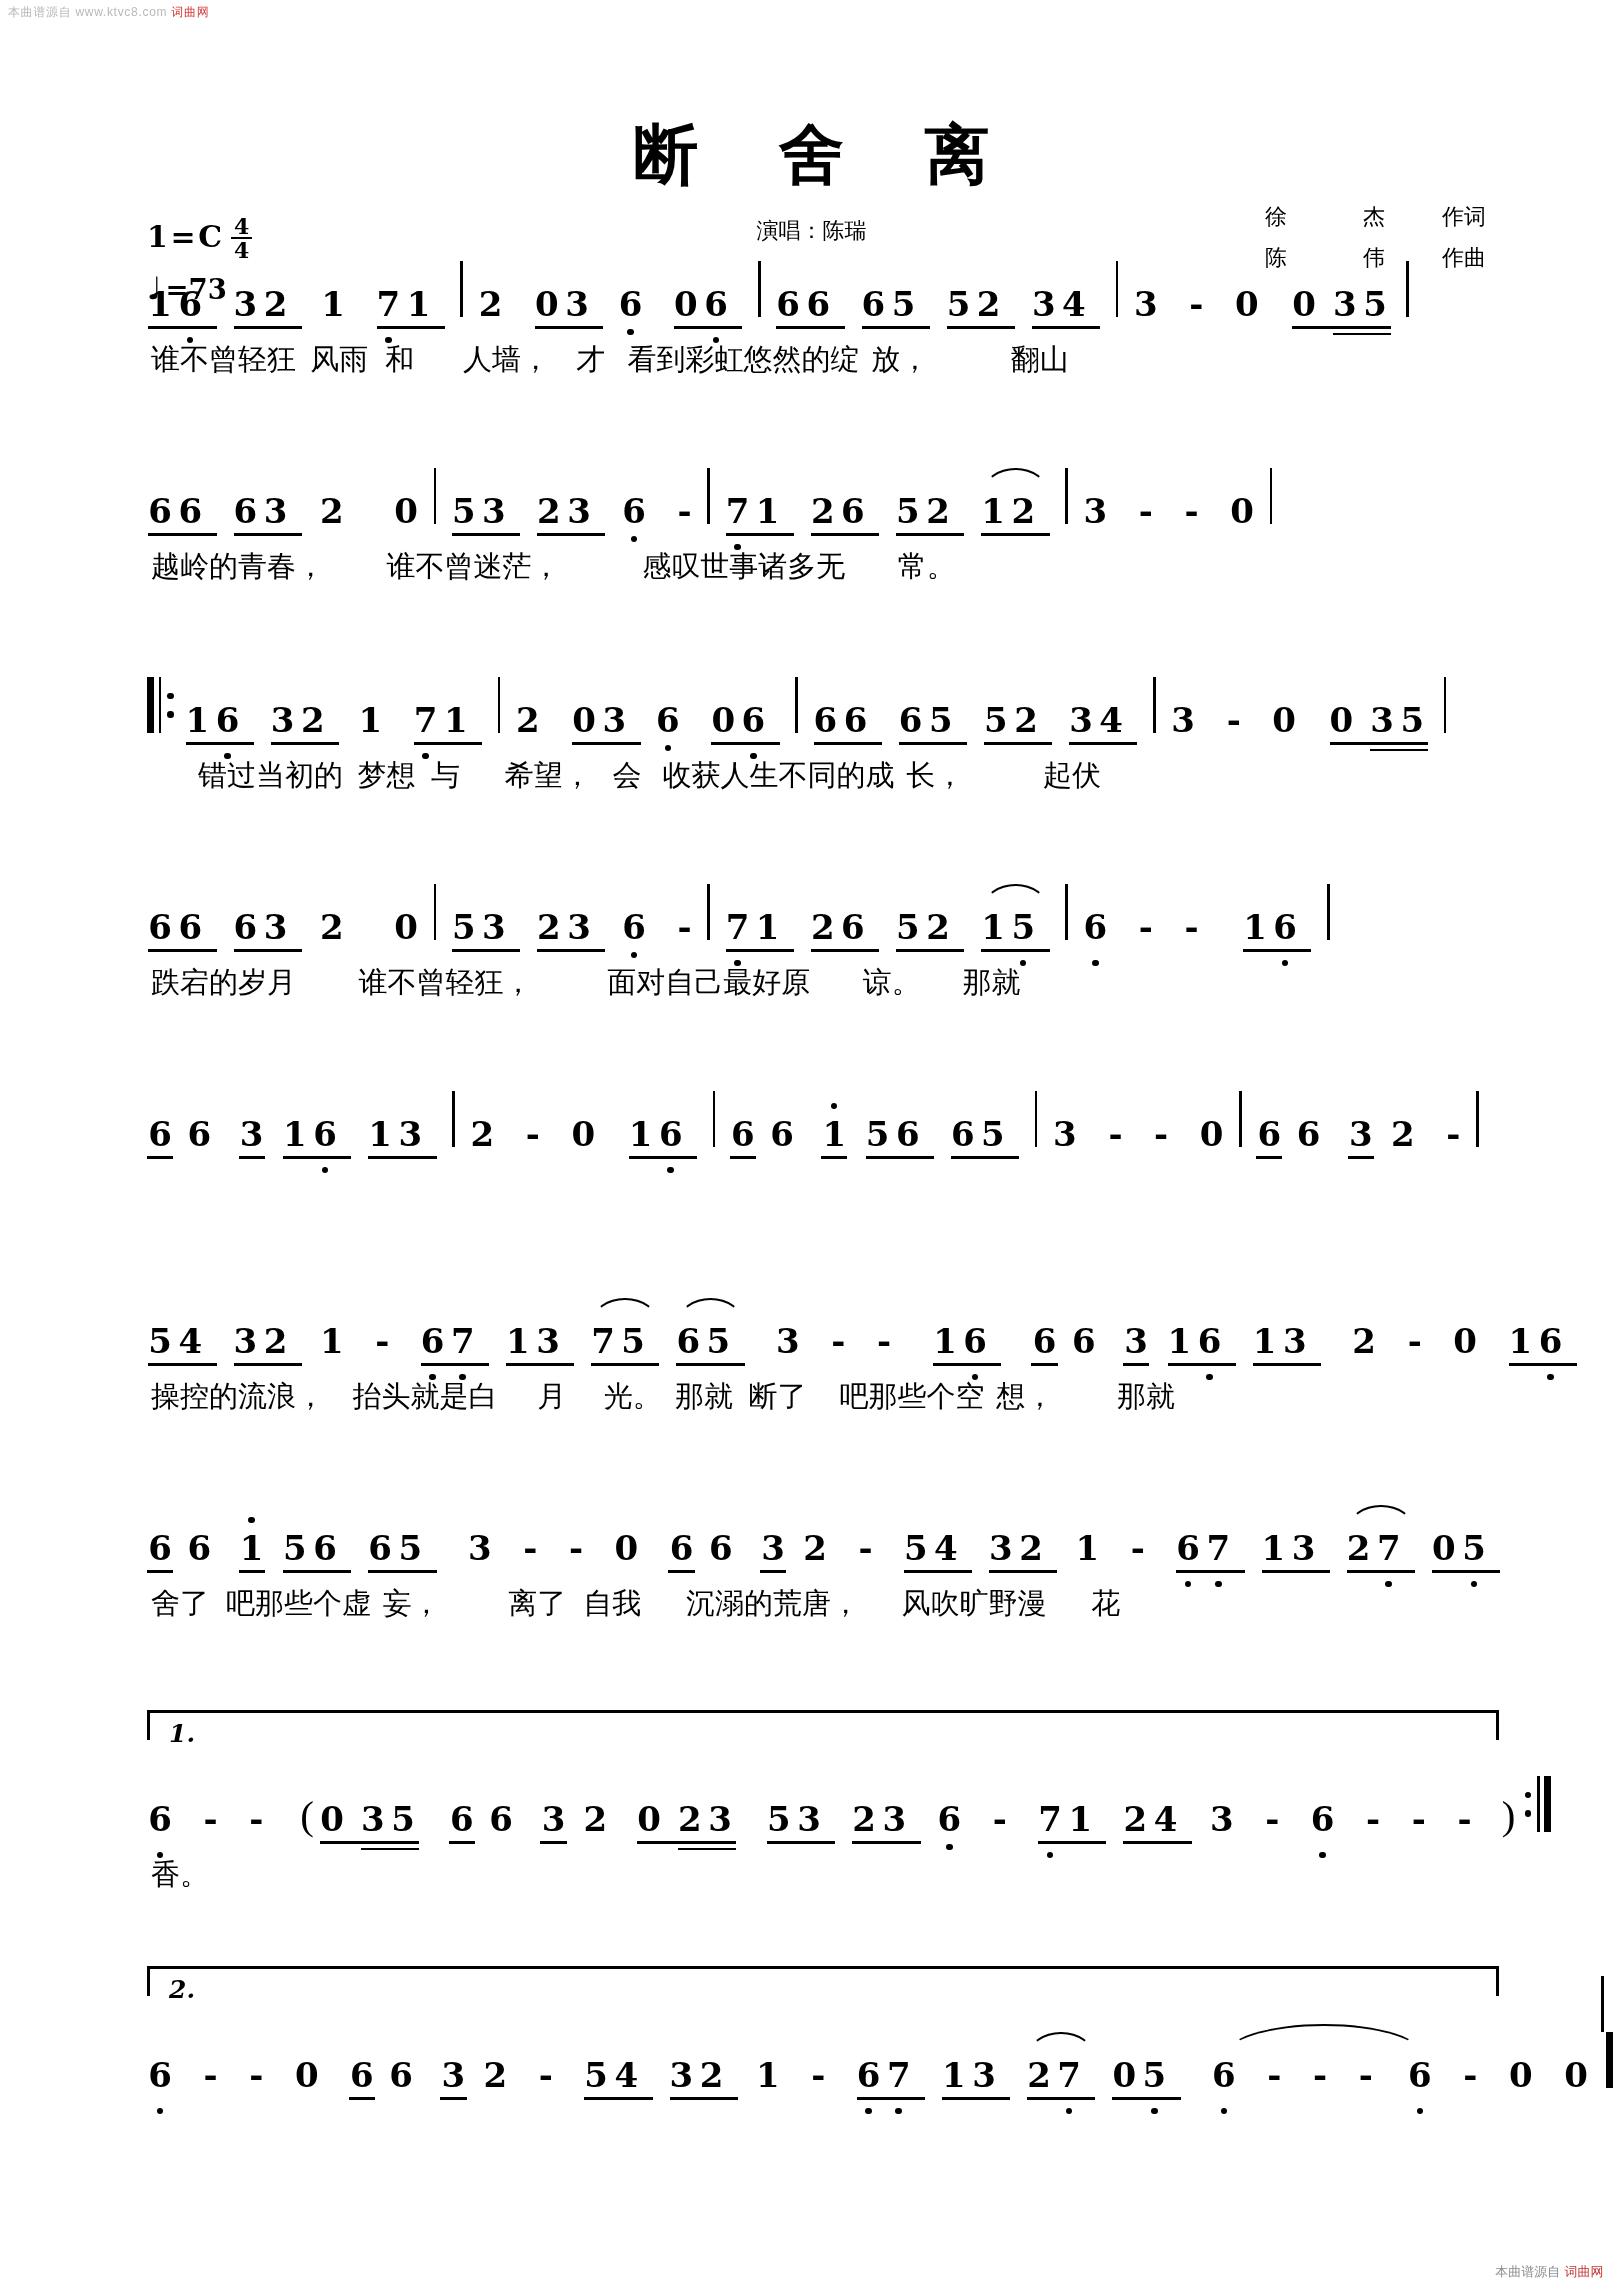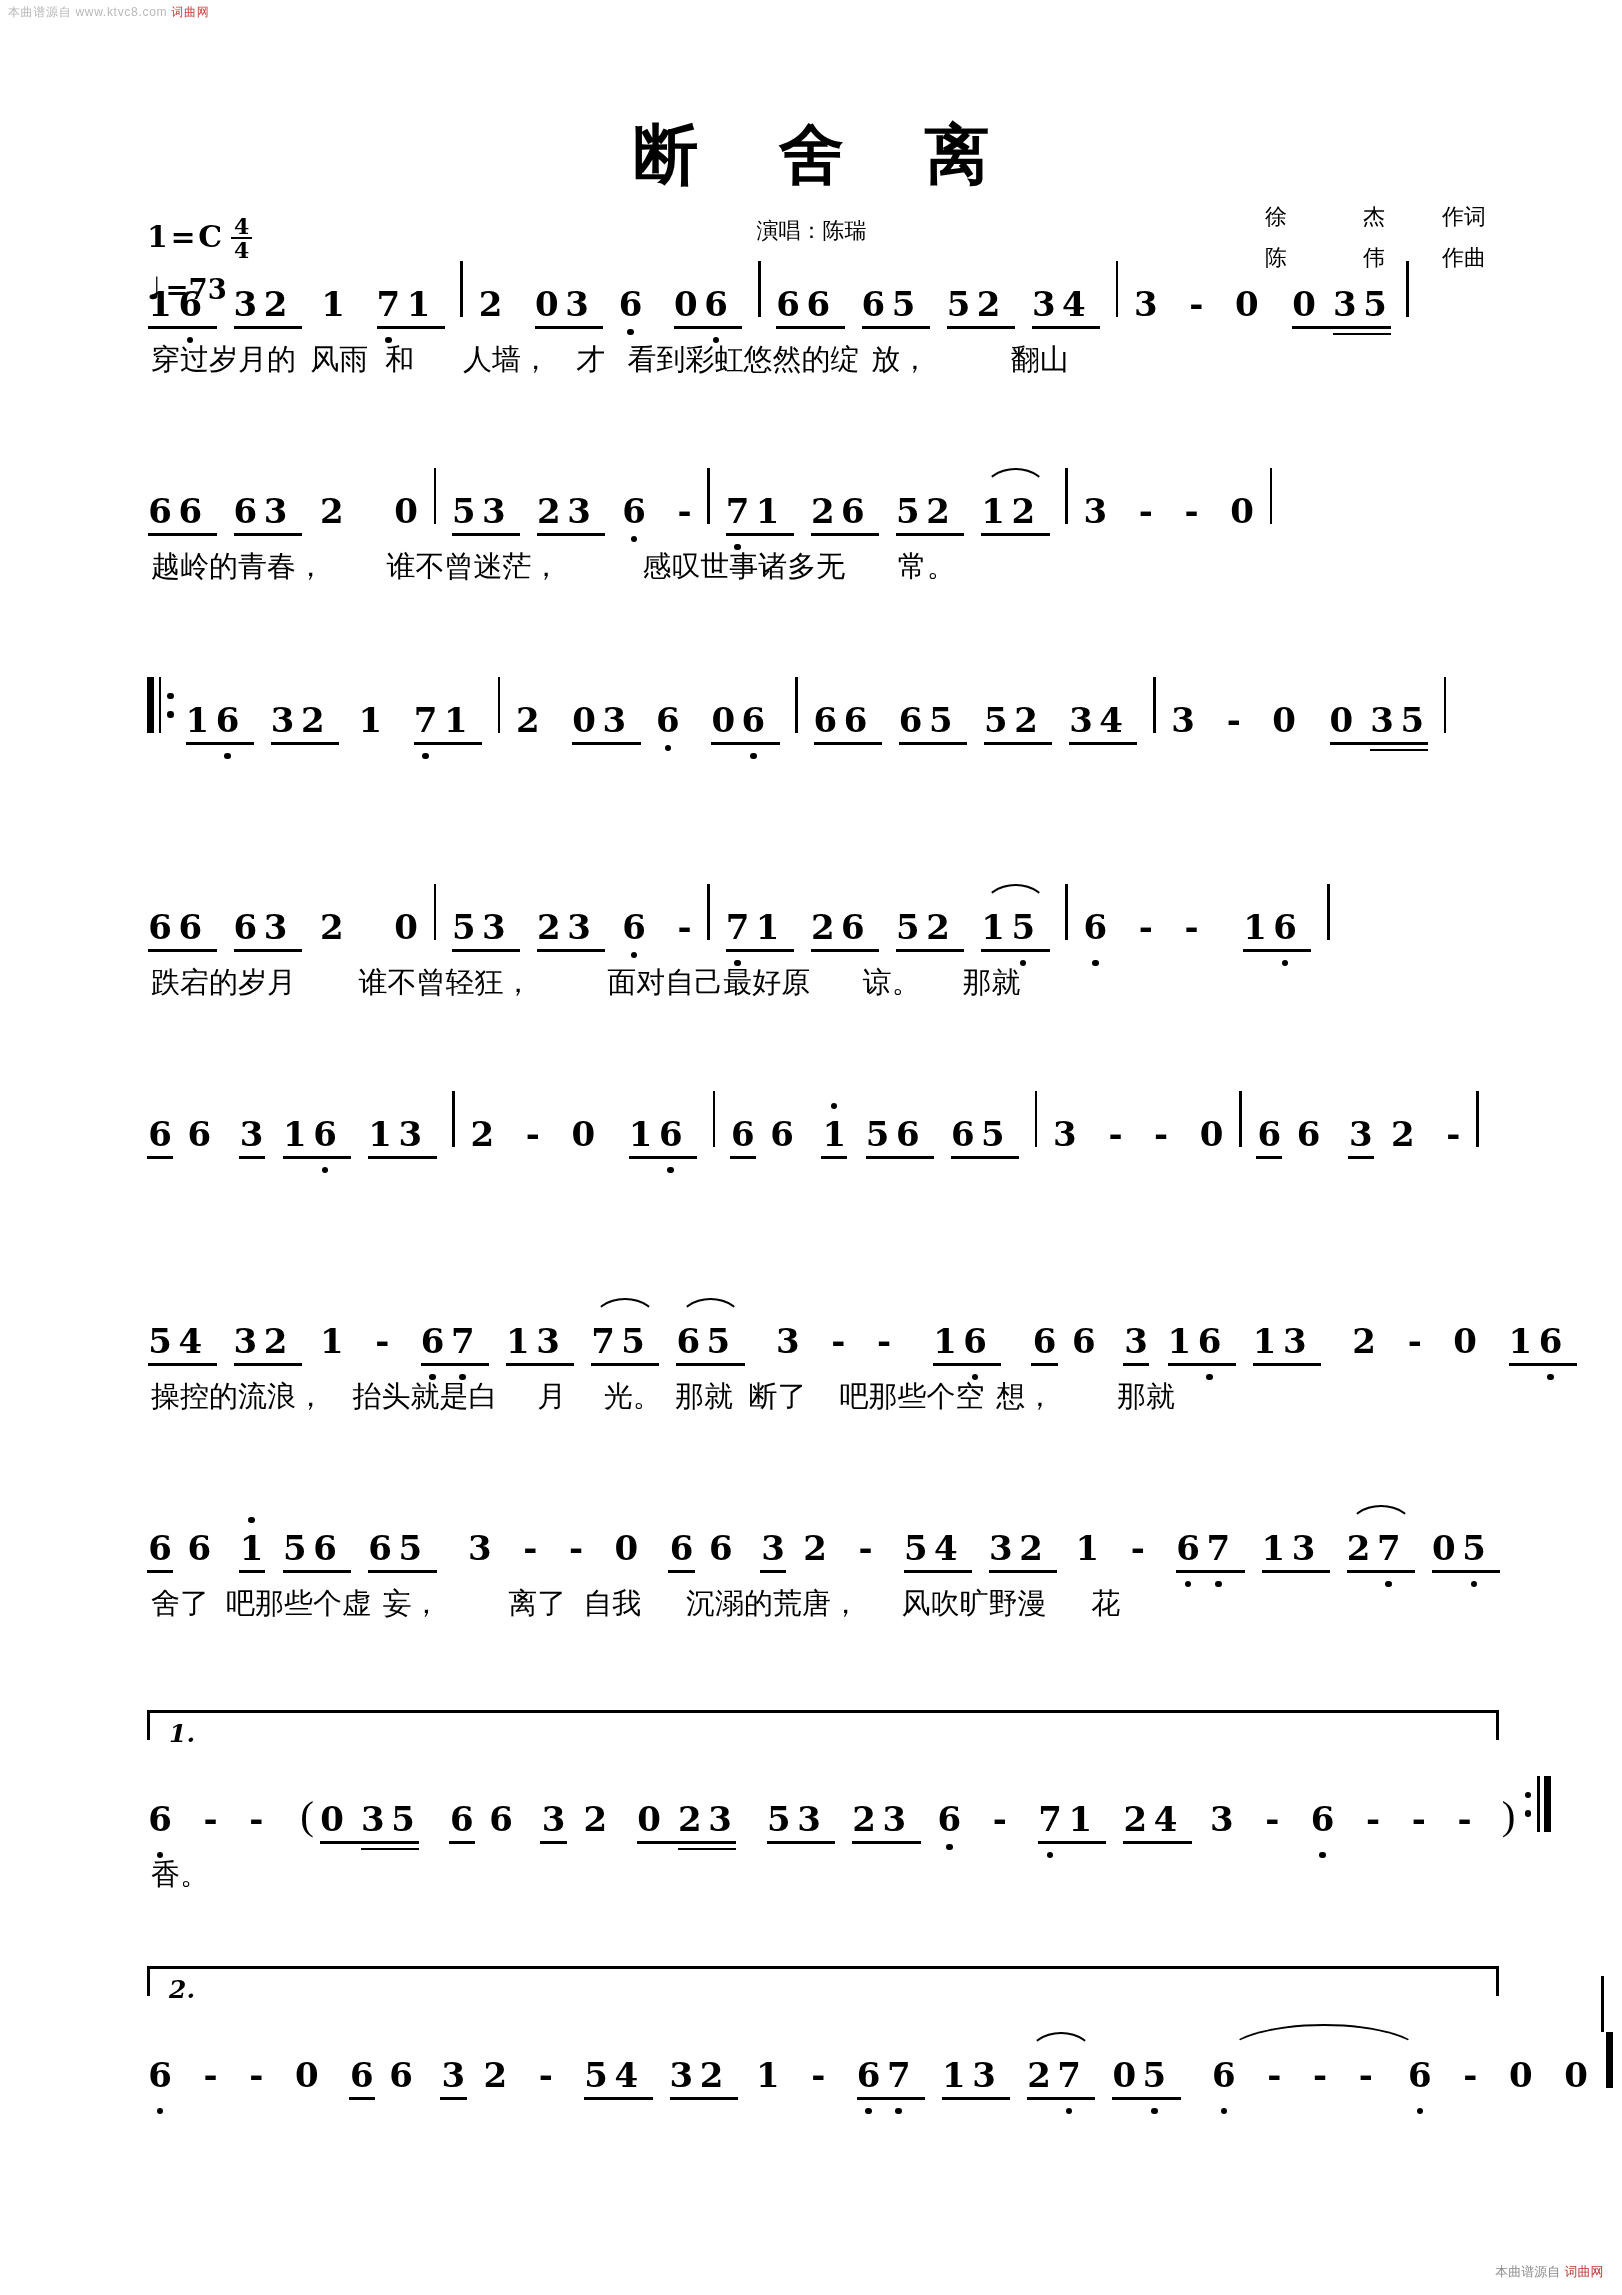--- a/index.html
+++ b/index.html
@@ -214,21 +214,21 @@
         <span class="n sp1">0</span>
         <span class="beamgrp u2">
           <span class="n sp0">3</span>
           <span class="n sp0">5</span>
         </span>
       </span>
       <span class="bar"></span>
     </div>
   </div>
   <div class="row-lyrics">
-    <span class="ly" style="margin-left:3.9px;">穿过岁月的</span>
+    <span class="ly" style="margin-left:3.9px;">谁不曾轻狂</span>
     <span class="ly" style="margin-left:11.8px;">风雨</span>
     <span class="ly" style="margin-left:14.4px;">和</span>
     <span class="ly" style="margin-left:46px;">人墙，</span>
     <span class="ly" style="margin-left:23.6px;">才</span>
     <span class="ly" style="margin-left:19.6px;">看到彩虹悠然的绽</span>
     <span class="ly" style="margin-left:9.2px;">放，</span>
     <span class="ly" style="margin-left:79px;">翻山</span>
   </div>
 </div>
 
@@ -348,20 +348,30 @@
       <span class="n">0</span>
       <span class="beamgrp u1" style="margin-left:31px;">
         <span class="n sp1">0</span>
         <span class="beamgrp u2">
           <span class="n sp0">3</span>
           <span class="n sp0">5</span>
         </span>
       </span>
       <span class="bar"></span>
     </div>
+  </div>
+  <div class="row-lyrics">
+    <span class="ly" style="margin-left:51px;">错过当初的</span>
+    <span class="ly" style="margin-left:11.8px;">梦想</span>
+    <span class="ly" style="margin-left:13px;">与</span>
+    <span class="ly" style="margin-left:42px;">希望，</span>
+    <span class="ly" style="margin-left:18.3px;">会</span>
+    <span class="ly" style="margin-left:18.3px;">收获人生不同的成</span>
+    <span class="ly" style="margin-left:9.2px;">长，</span>
+    <span class="ly" style="margin-left:76px;">起伏</span>
   </div>
 </div>
 
 <div class="system" style="margin-top:29px;">
   <div class="row-notes">
     <div class="nrow">
       <span class="beamgrp u1">
         <span class="n sp0">6</span>
         <span class="n sp1">6</span>
       </span>

